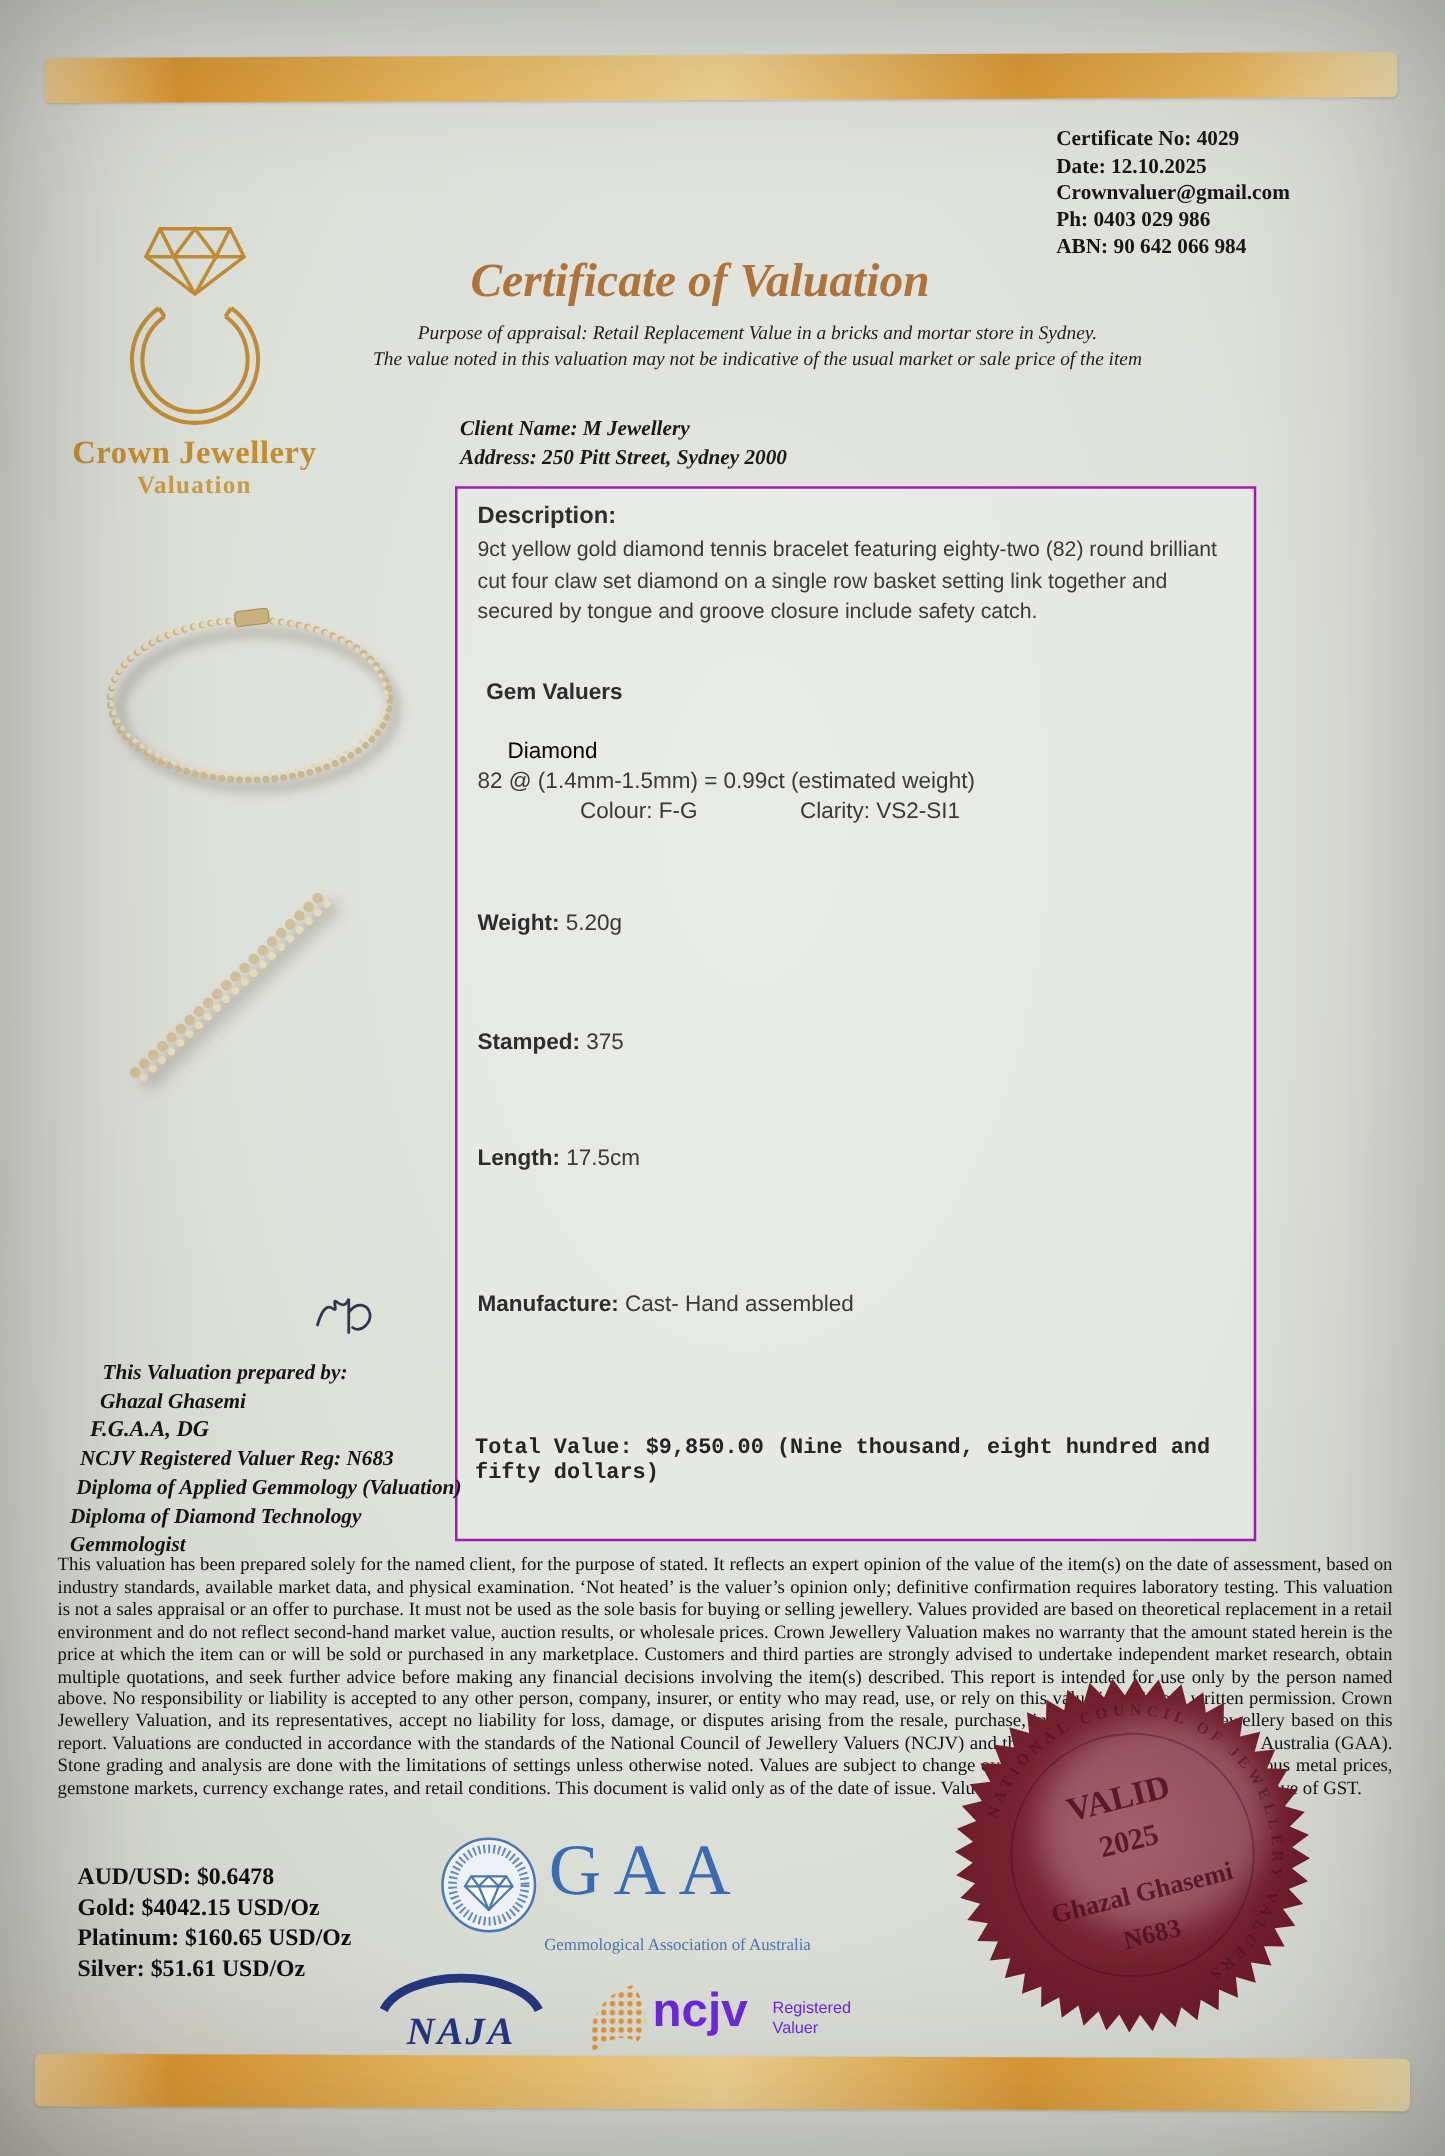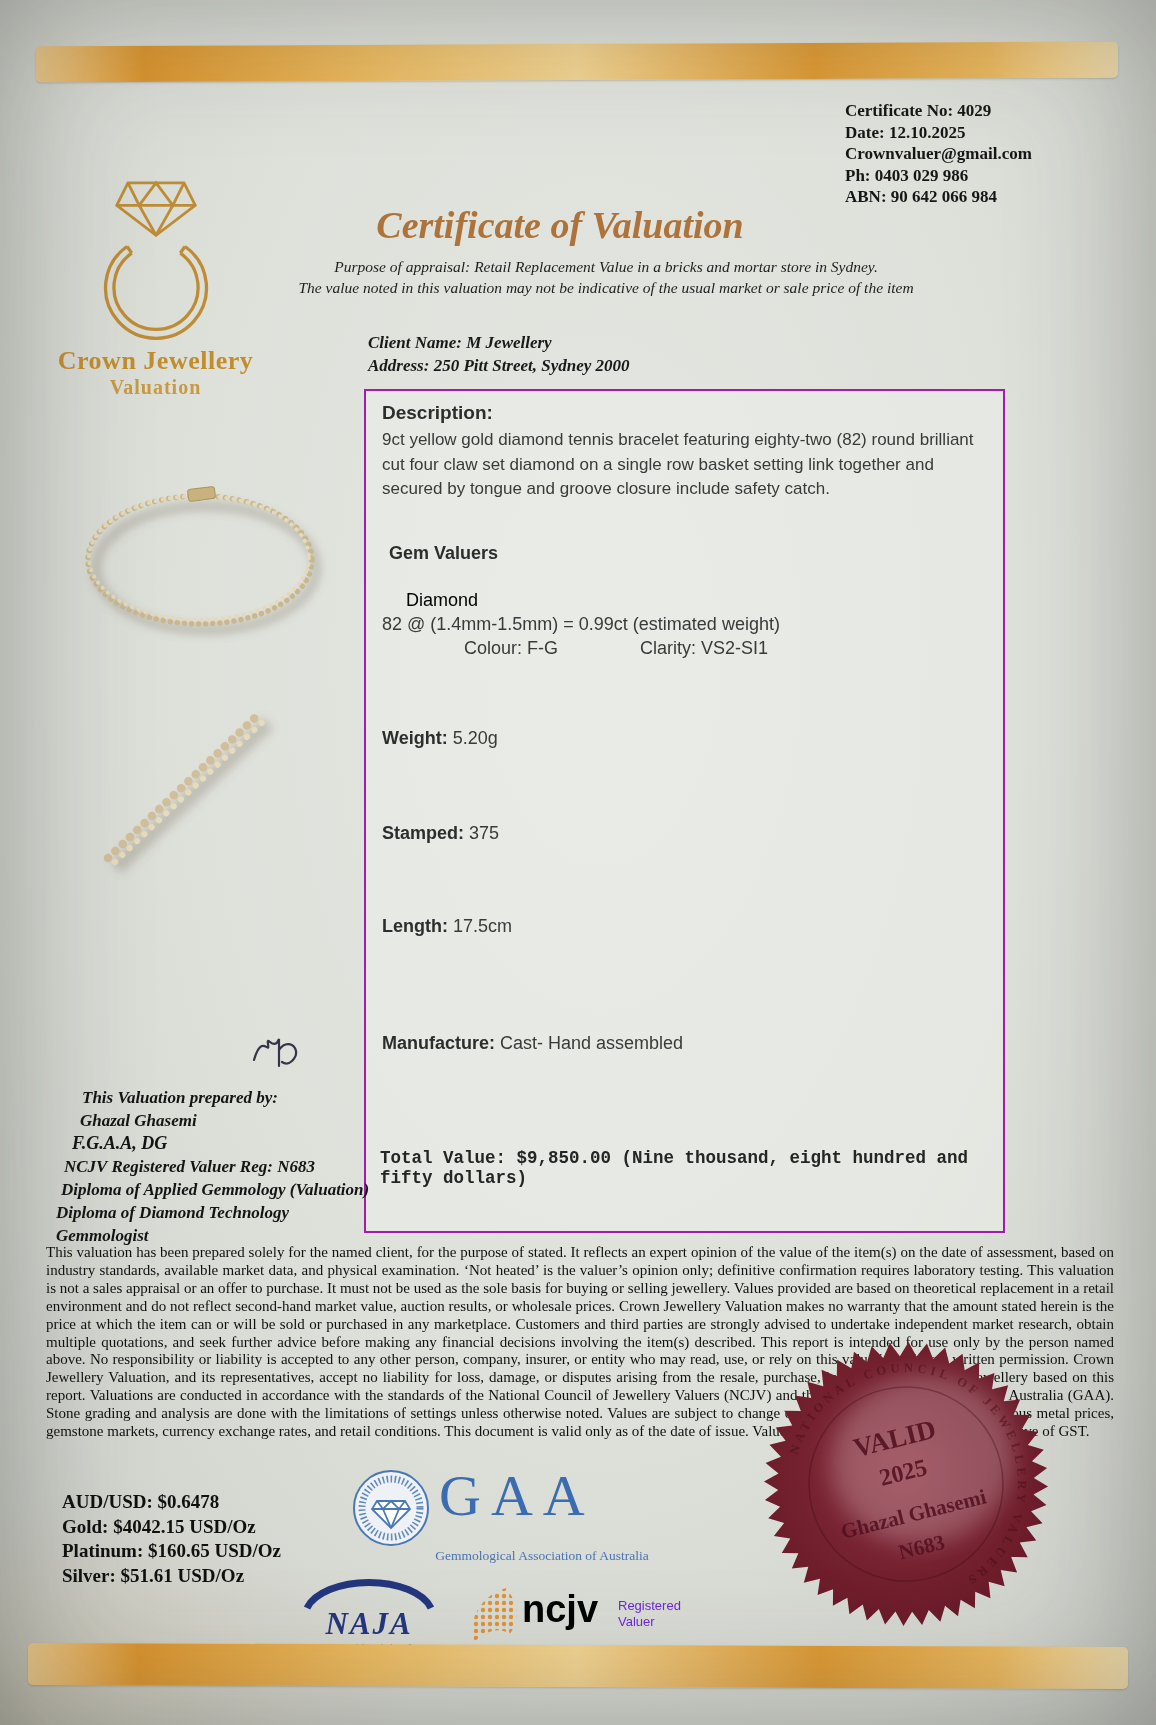--- a/index.html
+++ b/index.html
@@ -63,21 +63,21 @@
 
   #gaa-logo{left:335px;top:1466px;width:410px;height:104px;}
   #gaa-acronym{position:absolute;left:104px;top:-4px;font-size:58px;color:#3c6cb0;letter-spacing:10px;}
   #gaa-tagline{position:absolute;left:18px;top:82px;width:378px;text-align:center;font-size:13.5px;color:#4a74b0;}
 
   #naja-logo{left:296px;top:1574px;width:146px;text-align:center;}
   #naja-acronym{font-weight:bold;font-size:31px;color:#24367d;letter-spacing:2px;margin-top:-8px;font-style:italic;}
   .naja-tag{font-weight:bold;font-size:8.5px;line-height:10px;color:#24367d;}
 
   #ncjv-logo{left:466px;top:1586px;width:220px;height:80px;}
-  #ncjv-acronym{position:absolute;left:56px;top:2px;font-weight:bold;font-size:38px;color:#000000;}
+  #ncjv-acronym{position:absolute;left:56px;top:2px;font-weight:bold;font-size:38px;color:#6d28d9;}
   #ncjv-tag{position:absolute;left:152px;top:12px;font-size:13px;line-height:16px;color:#6d28d9;}
 
   #seal{left:758px;top:1336px;width:296px;height:296px;transform:rotate(-14deg);}
 </style>
 </head>
 <body>
 
 <div id="paper"></div>
 <div id="warm-patch"></div>
 

